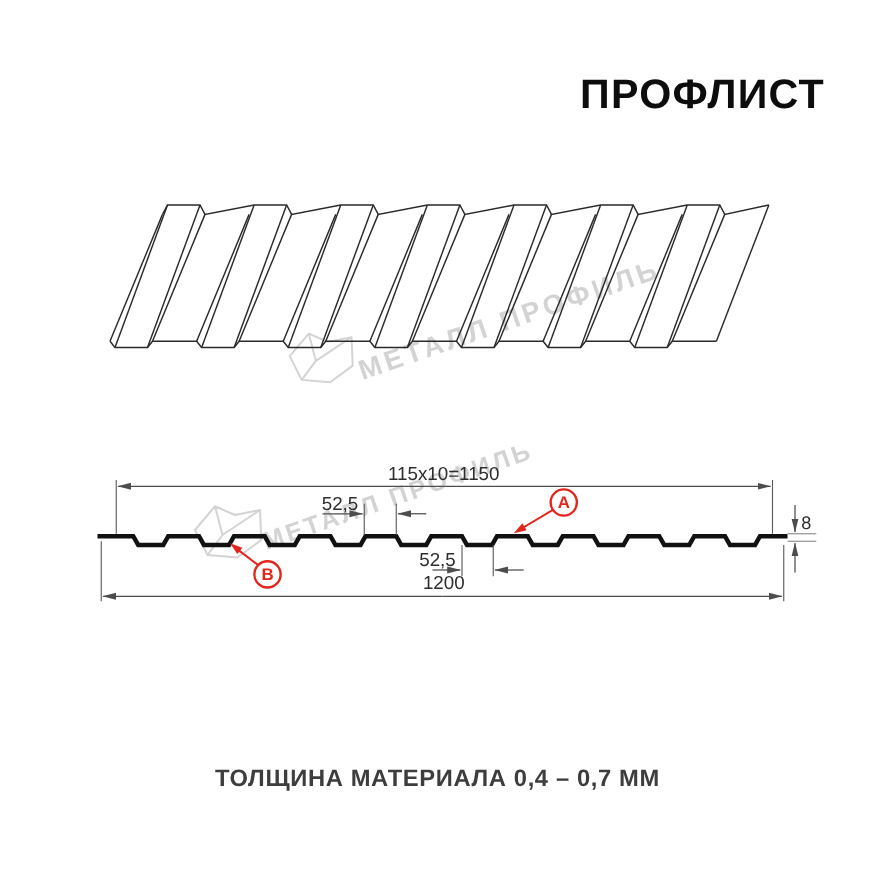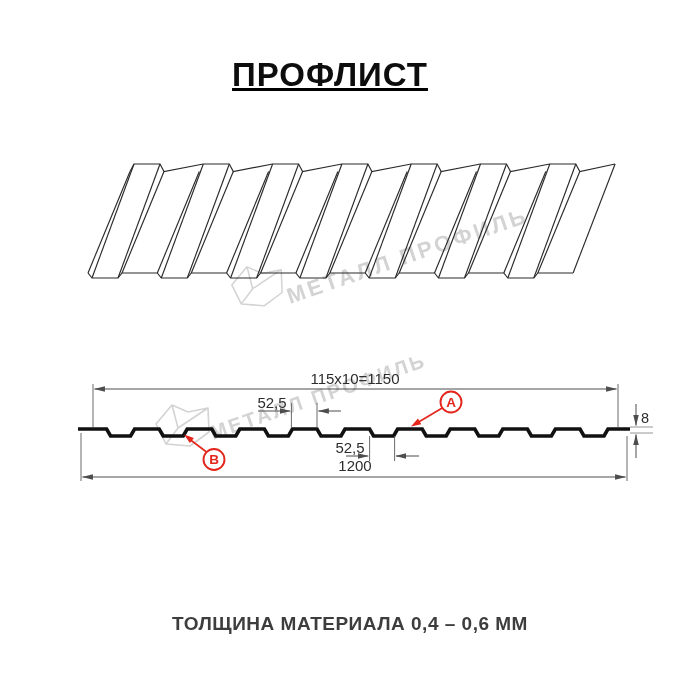--- a/index.html
+++ b/index.html
@@ -1,20 +1,20 @@
 <!DOCTYPE html>
 <html><head>
 <meta charset="utf-8">
 <style>
   html,body{margin:0;padding:0;}
   body{
     width:700px;height:700px;position:relative;background:#ffffff;
     font-family:"Liberation Sans",sans-serif;overflow:hidden;
   }
-  .header{position:absolute;top:56px;left:0;width:660px;text-align:center;text-decoration:underline;}
+  .header{position:absolute;top:56px;left:0;width:660px;text-align:right;}
   .header h1{
     margin:0;font-size:33px;font-weight:bold;color:#0d0d0d;letter-spacing:1px;
   }
   .subtitle{margin-top:8px;font-size:16px;font-weight:bold;color:#222;letter-spacing:1px;}
   .footer{
     position:absolute;top:613px;left:0;width:700px;text-align:center;
     font-size:19px;font-weight:bold;color:#3d3d3d;letter-spacing:0.5px;
   }
   svg text{font-family:"Liberation Sans",sans-serif;}
   .dimtext{font-size:15px;fill:#2d2d2d;}
@@ -137,13 +137,13 @@
     <text class="redletter" x="451" y="406.8">А</text>
   </g>
   <g>
     <line class="redline" x1="206.5" y1="452" x2="190" y2="439.5"></line>
     <polygon fill="#e3251c" points="184,434.5 193.9,438.1 189.9,443.1"></polygon>
     <circle class="redcircle" cx="214" cy="459.5" r="10.5"></circle>
     <text class="redletter" x="214" y="464.3">В</text>
   </g>
 </svg>
 
-<div class="footer">ТОЛЩИНА МАТЕРИАЛА 0,4 – 0,6 ММ</div>
+<div class="footer">ТОЛЩИНА МАТЕРИАЛА 0,4 – 0,7 ММ</div>
 
 </body></html>

